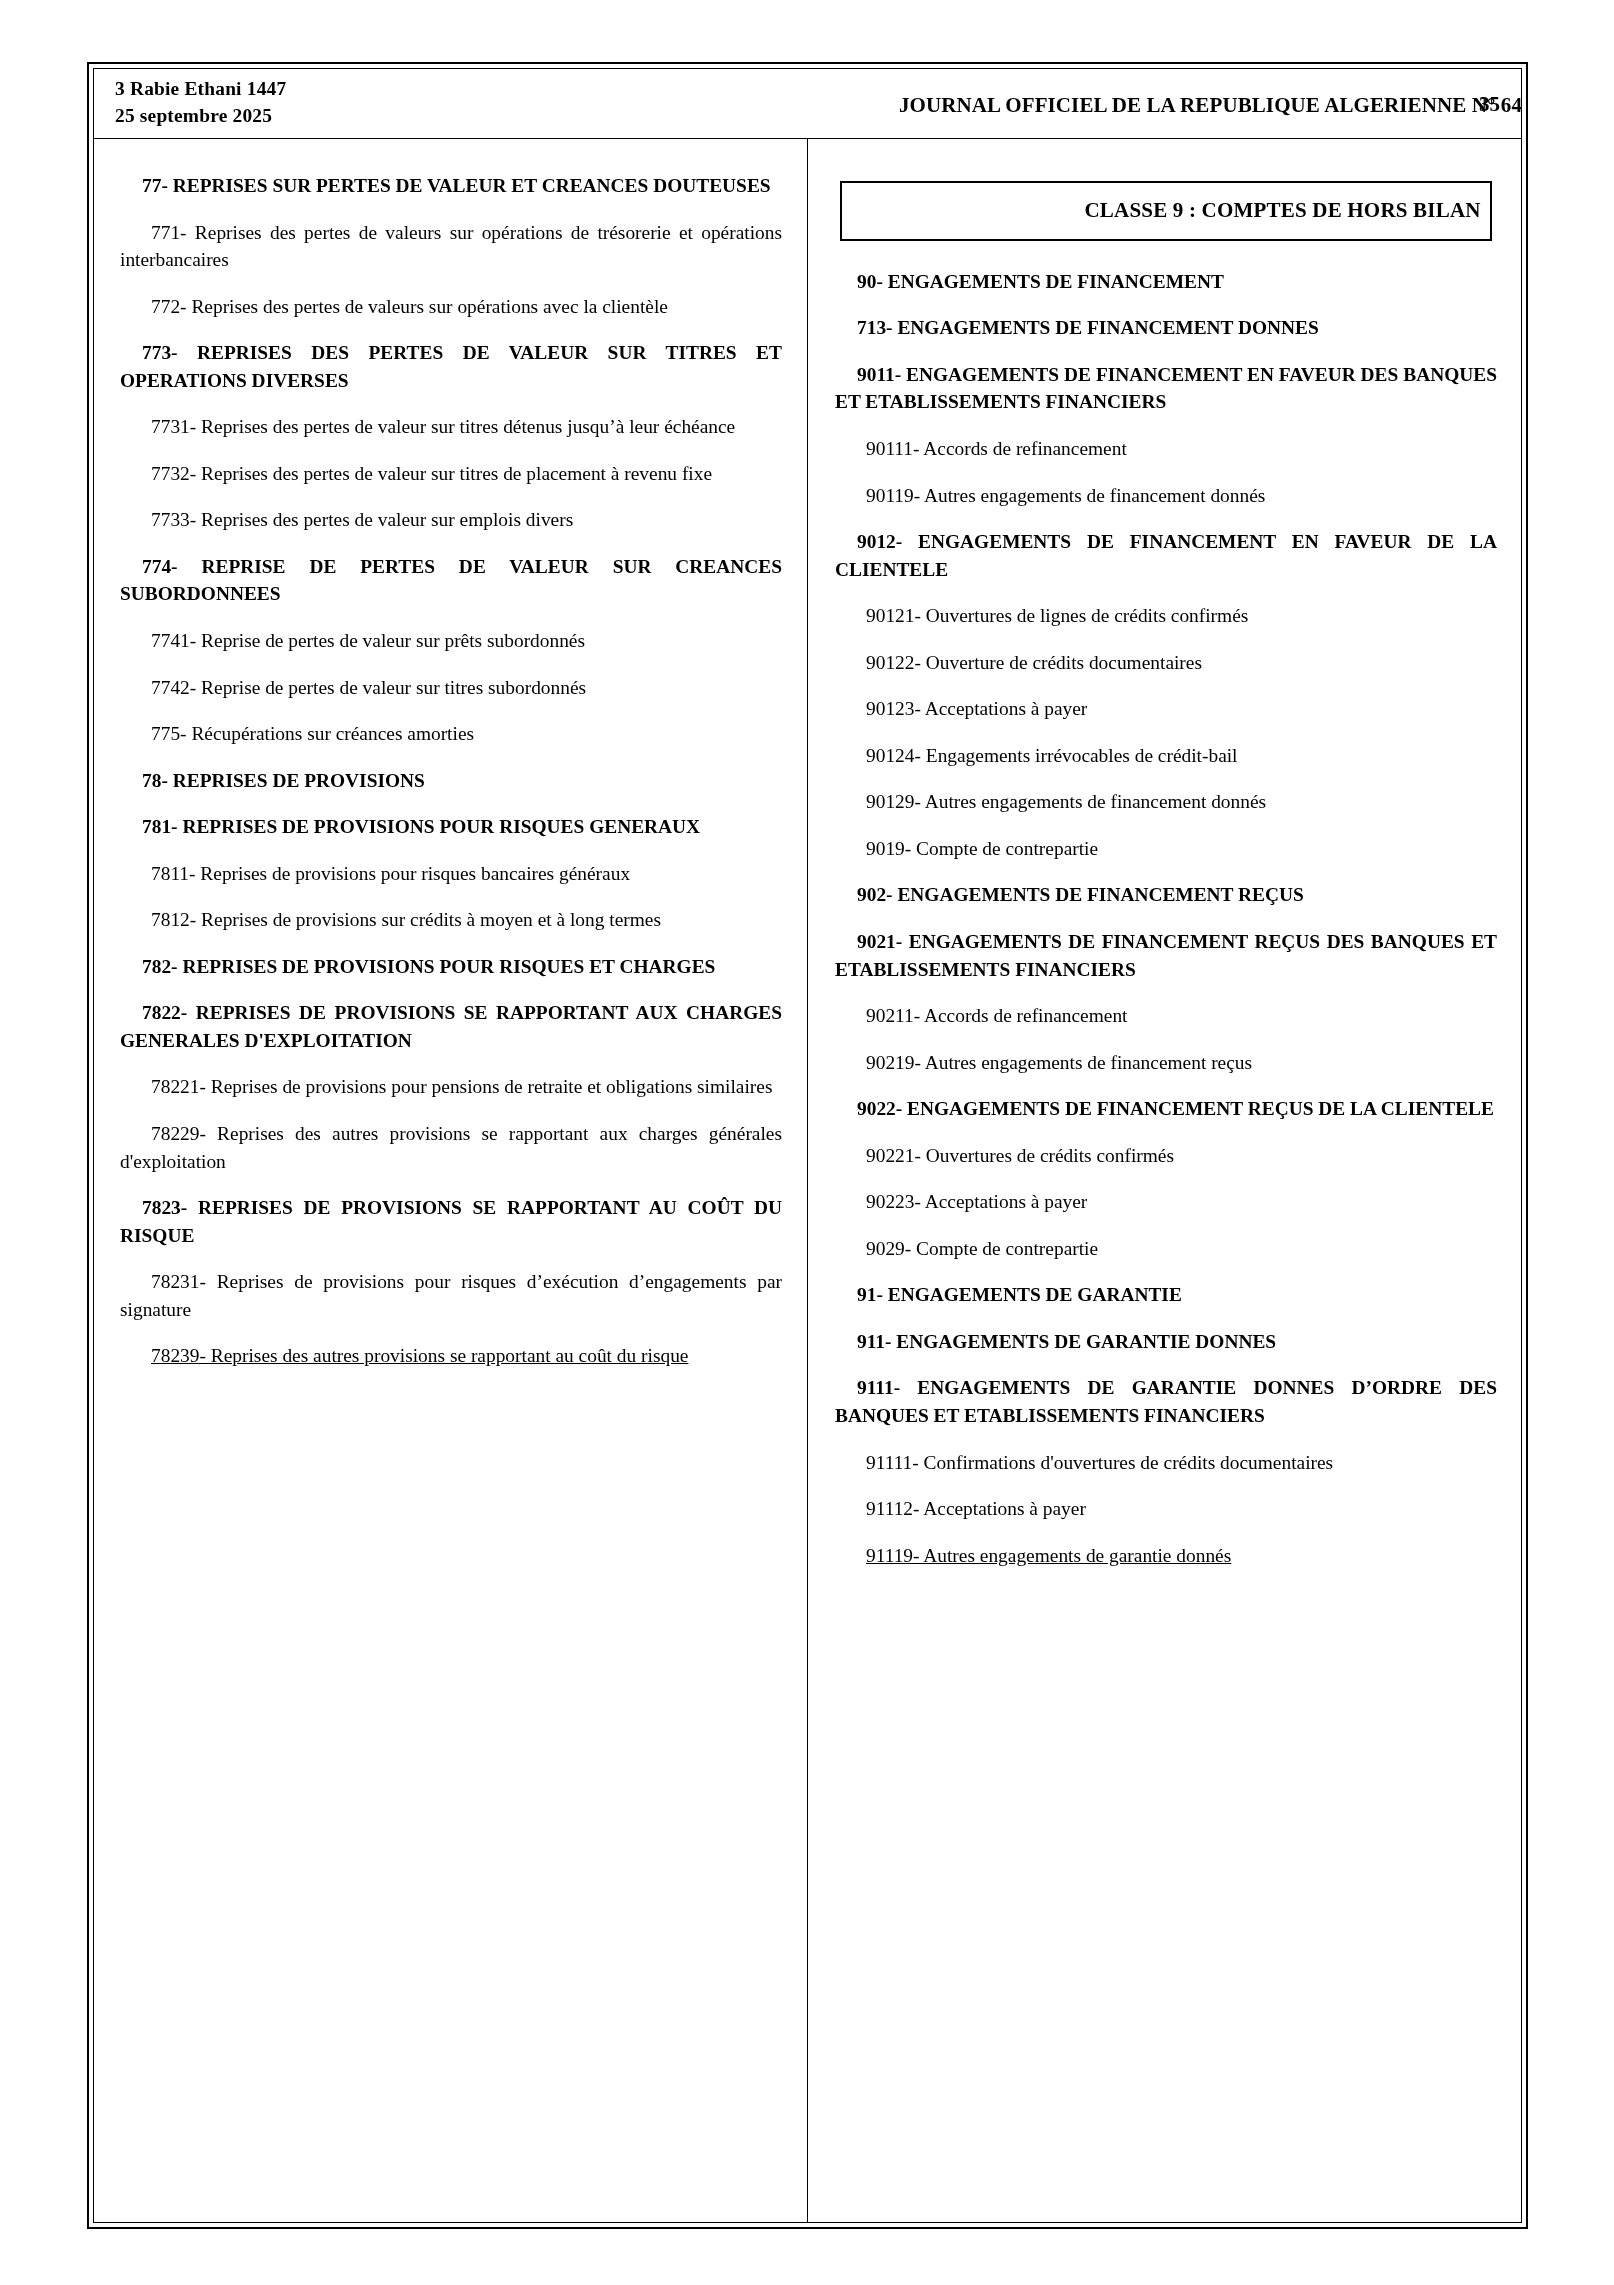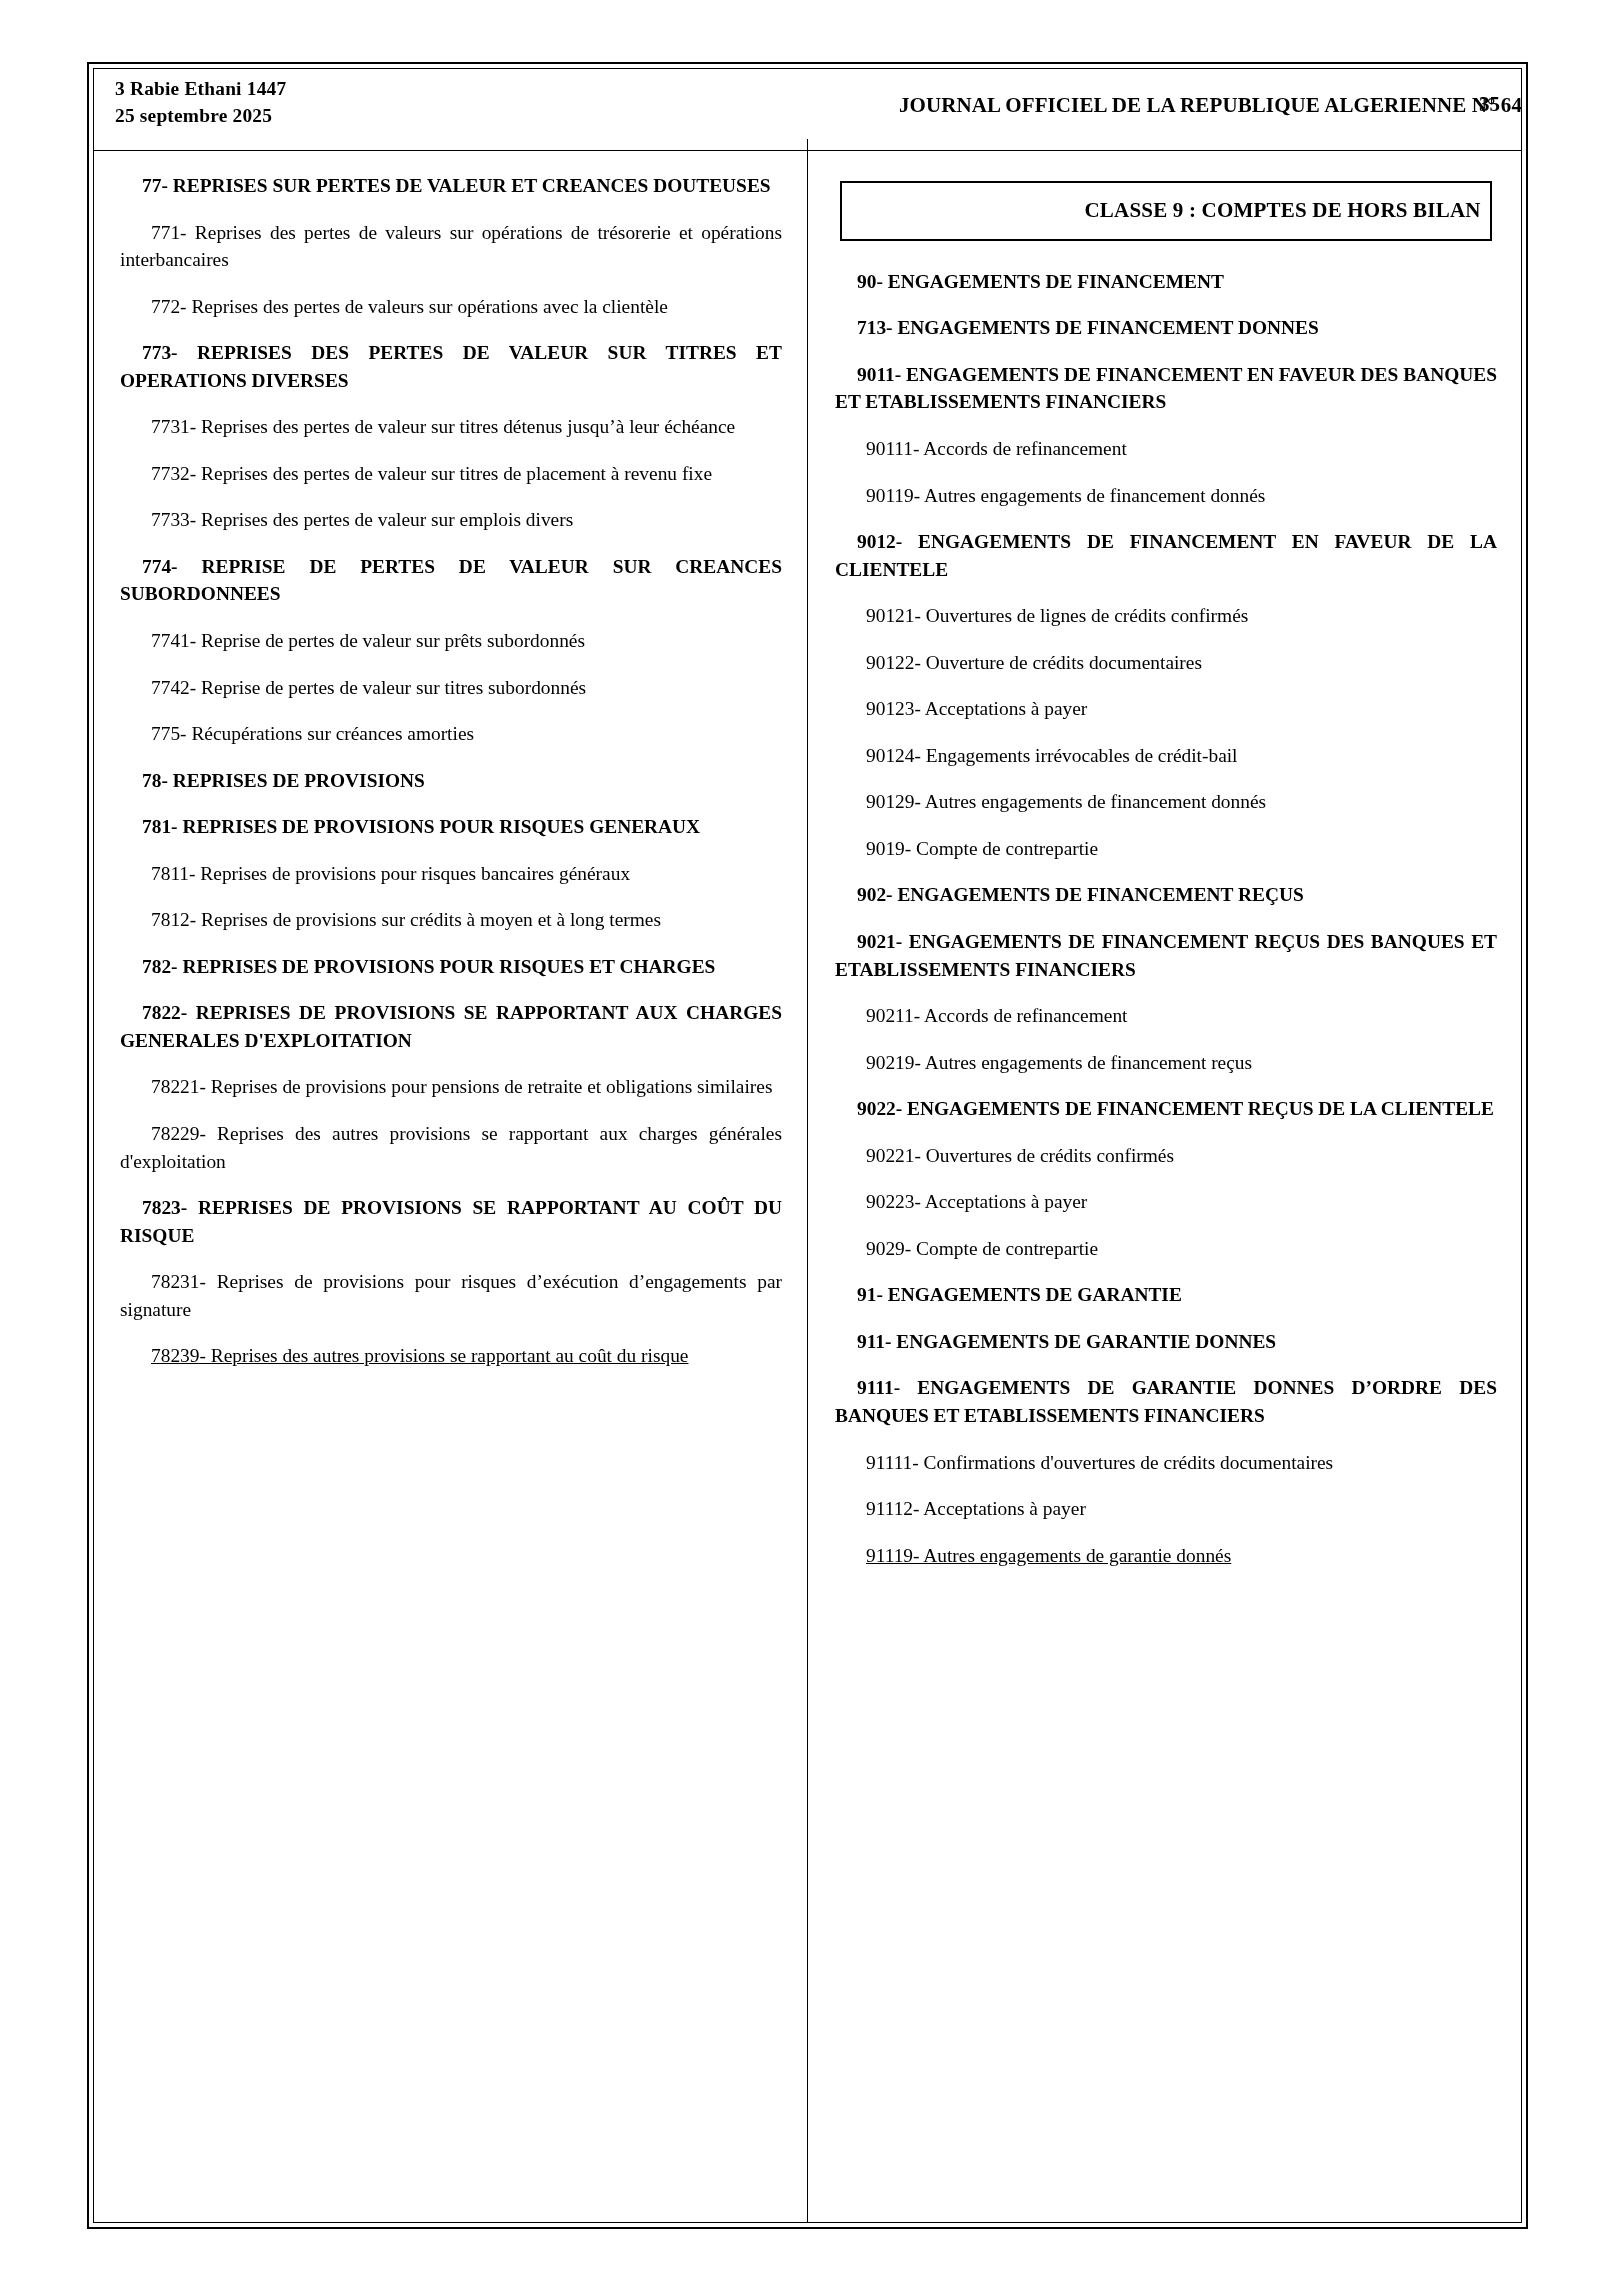--- a/index.html
+++ b/index.html
@@ -45,21 +45,21 @@
     position: absolute;
     left: 93px;
     top: 68px;
     right: 93px;
     bottom: 62px;
   }
 
   
   .header {
     position: relative;
-    height: 83px;
+    height: 71px;
     border-bottom: 1.8px solid #000;
   }
   .header-date {
     position: absolute;
     left: 22px;
     top: 7.2px;
     font-weight: bold;
     font-size: 19.4px;
     line-height: 27px;
     letter-spacing: 0.2px;

